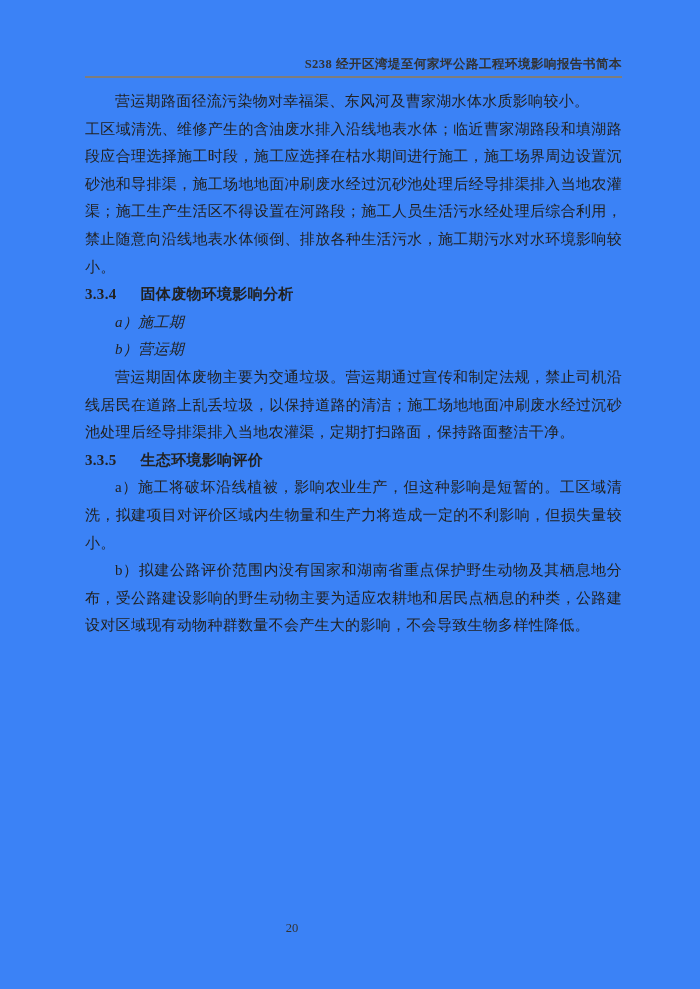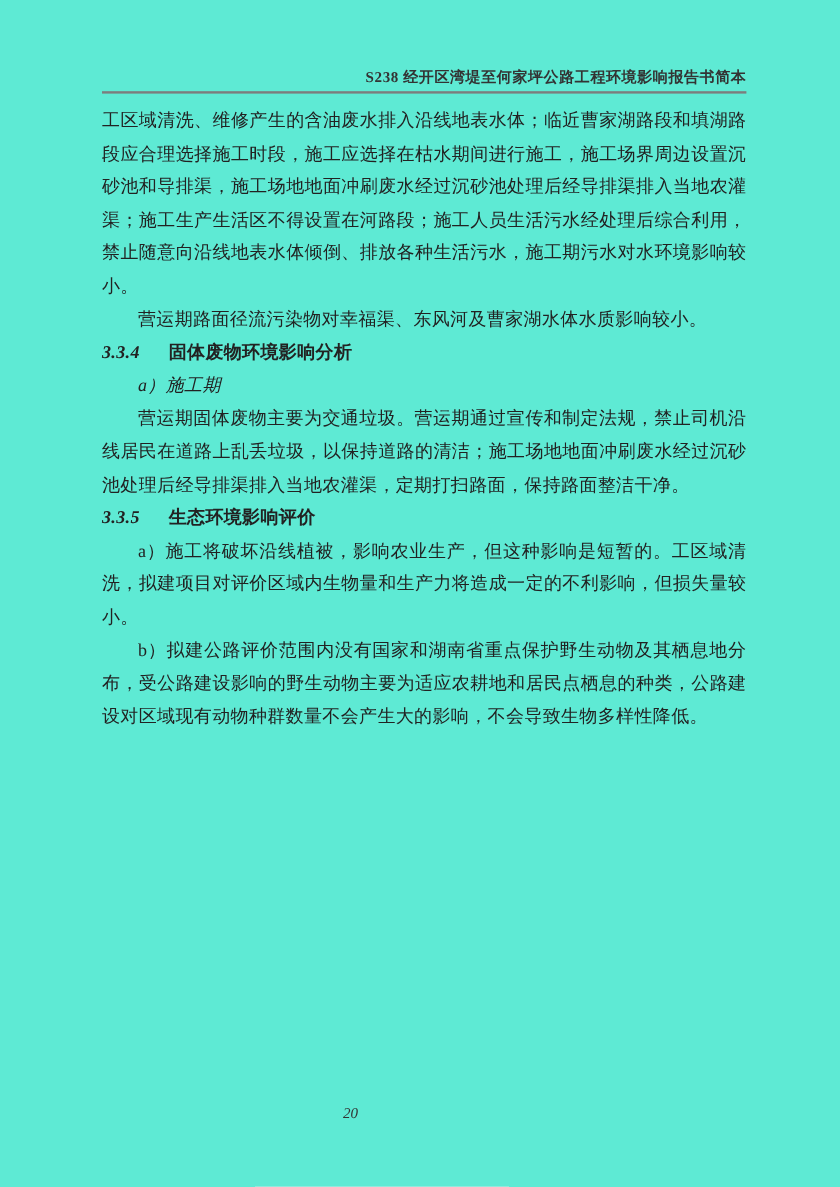--- a/index.html
+++ b/index.html
@@ -2,21 +2,21 @@
 <html><head>
 <meta charset="utf-8">
 <style>
   * { margin: 0; padding: 0; box-sizing: border-box; }
   html, body { background: #e9e9e9; }
   .page {
     position: relative;
     width: 700px;
     height: 989px;
     margin: 0 auto;
-    background: #5eead4;
+    background: #3b82f6;
     font-family: "Liberation Serif", "DejaVu Serif", serif;
     color: #222222;
     overflow: hidden;
     padding-left: 20px;
   }
   .header {
     position: absolute;
     top: 0;
     left: 85px;
     width: 537px;
@@ -52,62 +52,61 @@
   }
   .section-heading {
     font-size: 15px;
     font-weight: bold;
     line-height: 27.6px;
     text-align: left;
   }
   .section-heading .heading-num {
     display: inline-block;
     margin-right: 20px;
-    font-style: italic;
   }
   .list-item {
     text-indent: 2em;
     text-align: left;
     font-style: italic;
   }
   .footer {
     position: absolute;
     top: 921px;
     left: 0;
     width: 584px;
     text-align: center;
     font-size: 12.5px;
     color: #333333;
-    font-style: italic;
   }
 </style>
 </head>
 <body>
 
 <div class="page">
 
   <div class="header">
     <div class="running-title">S238 经开区湾堤至何家坪公路工程环境影响报告书简本</div>
     <div class="header-rule"></div>
   </div>
 
   <div class="doc-body">
 
+    <p class="para">营运期路面径流污染物对幸福渠、东风河及曹家湖水体水质影响较小。</p>
+
     <p class="para no-indent">工区域清洗、维修产生的含油废水排入沿线地表水体；临近曹家湖路段和填湖路段应合理选择施工时段，施工应选择在枯水期间进行施工，施工场界周边设置沉砂池和导排渠，施工场地地面冲刷废水经过沉砂池处理后经导排渠排入当地农灌渠；施工生产生活区不得设置在河路段；施工人员生活污水经处理后综合利用，禁止随意向沿线地表水体倾倒、排放各种生活污水，施工期污水对水环境影响较小。</p>
-
-    <p class="para">营运期路面径流污染物对幸福渠、东风河及曹家湖水体水质影响较小。</p>
 
     <div class="section-heading">
       <span class="heading-num">3.3.4</span>
       <span class="heading-title">固体废物环境影响分析</span>
     </div>
 
     <p class="para list-item">a）施工期</p>
 
 
+    <p class="para list-item">b）营运期</p>
 
     <p class="para">营运期固体废物主要为交通垃圾。营运期通过宣传和制定法规，禁止司机沿线居民在道路上乱丢垃圾，以保持道路的清洁；施工场地地面冲刷废水经过沉砂池处理后经导排渠排入当地农灌渠，定期打扫路面，保持路面整洁干净。</p>
 
     <div class="section-heading">
       <span class="heading-num">3.3.5</span>
       <span class="heading-title">生态环境影响评价</span>
     </div>
 
     <p class="para">a）施工将破坏沿线植被，影响农业生产，但这种影响是短暂的。工区域清洗，拟建项目对评价区域内生物量和生产力将造成一定的不利影响，但损失量较小。</p>
 

